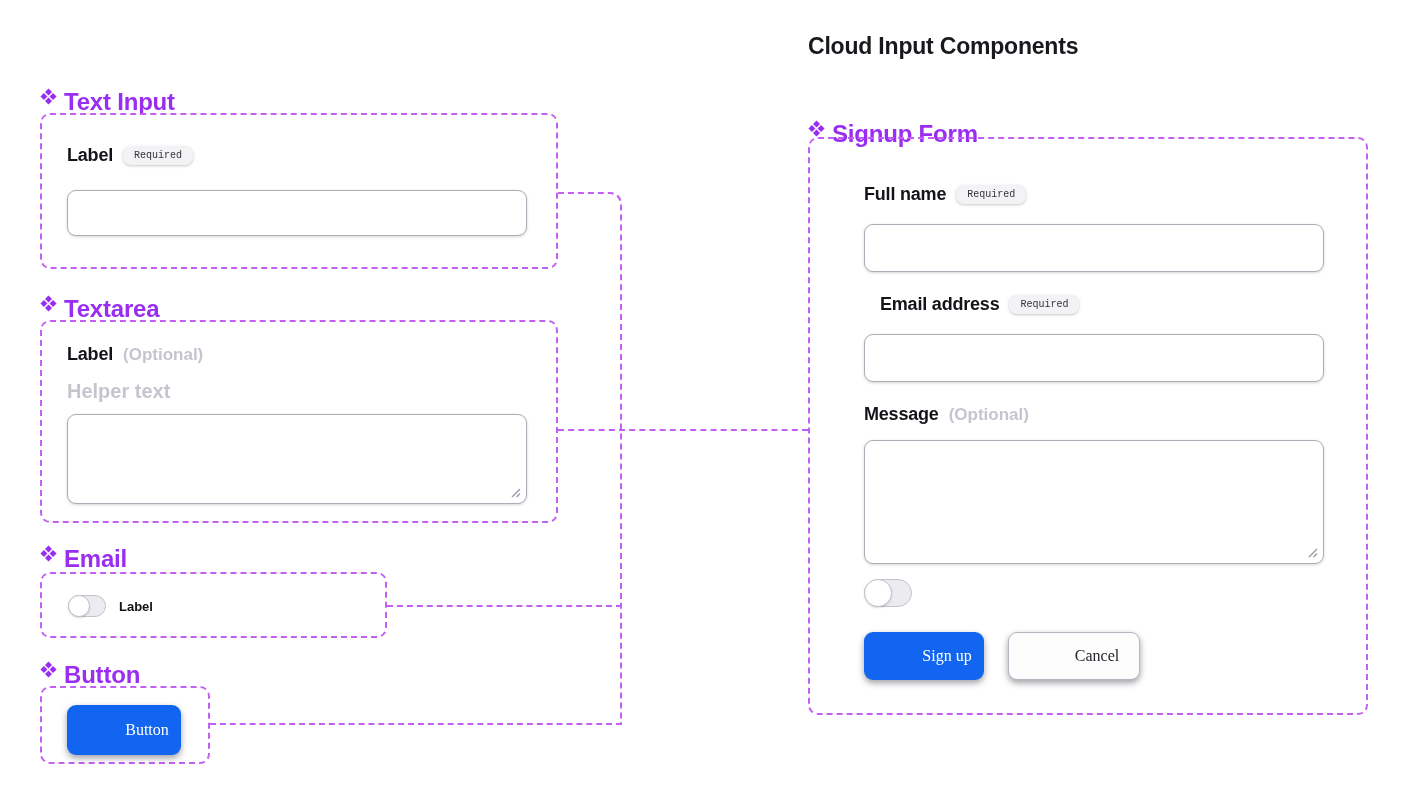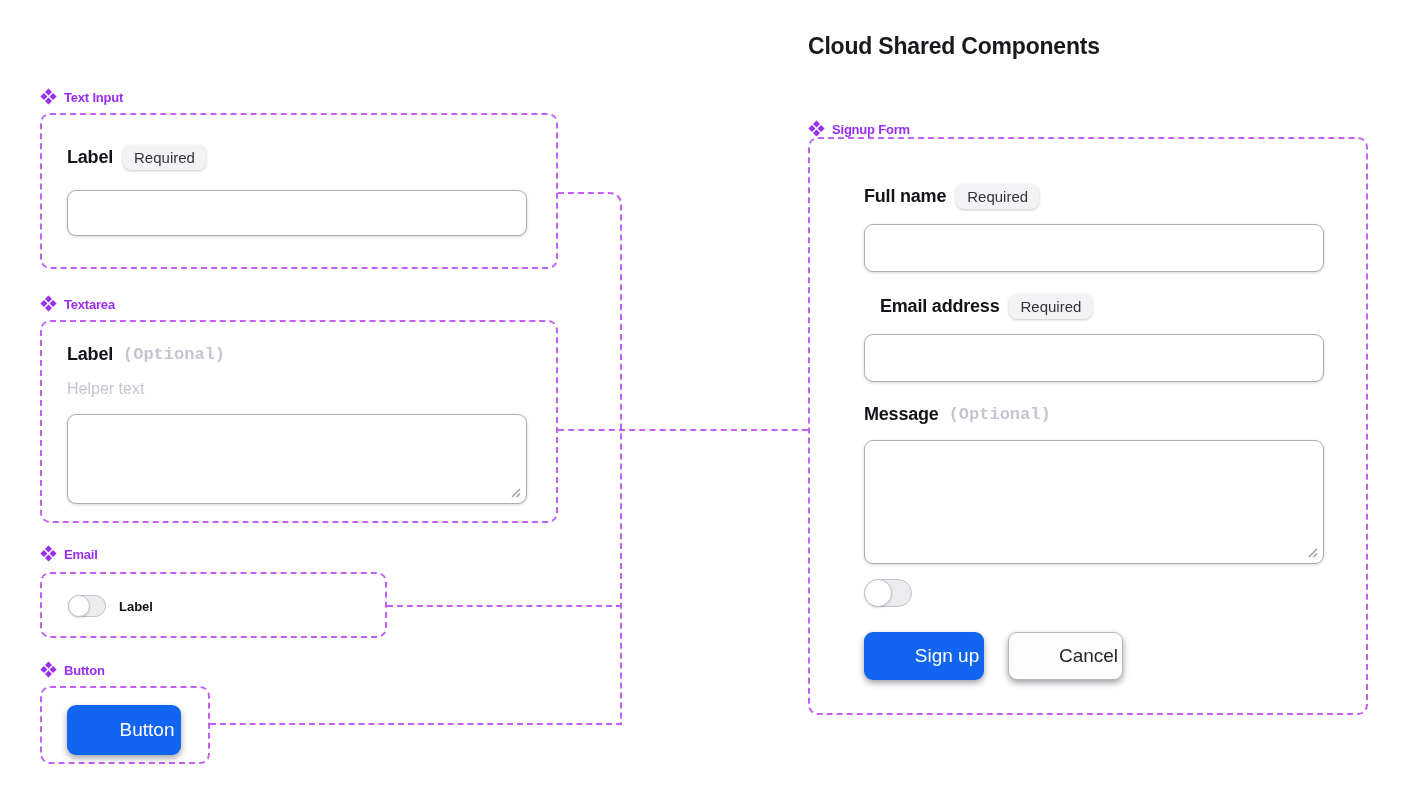--- a/index.html
+++ b/index.html
@@ -27,51 +27,52 @@
     overflow:hidden;
   }
   .h1{
     position:absolute;
     font-size:23px;font-weight:800;letter-spacing:-0.2px;
     white-space:nowrap;
   }
   .h1.blue{color:var(--heading-blue);}
   .h1.dark{color:var(--heading-dark);}
   .comp-label{
-    position:absolute;display:flex;align-items:flex-end;gap:7px;
+    position:absolute;display:flex;align-items:flex-start;gap:7px;
     color:var(--component-purple);
-    font-size:13px;font-weight:800;letter-spacing:-0.2px;
+    font-size:24px;font-weight:800;letter-spacing:-0.2px;
     white-space:nowrap;
   }
   .comp-icon{flex:0 0 auto;display:block;}
   .dashed-box{
     position:absolute;
     border:2px dashed var(--connector-purple);
     border-radius:10px;
   }
   .label-row{
     position:absolute;display:flex;align-items:center;gap:10px;
     white-space:nowrap;
   }
   .field-label{
     font-size:18px;font-weight:800;color:var(--field-label);letter-spacing:-0.2px;
   }
   .optional{
-    font-size:17px;font-weight:600;color:var(--muted-text);font-family:Liberation Mono, monospace;
+    font-size:17px;font-weight:600;color:var(--muted-text);
   }
   .helper{
-    position:absolute;font-size:16px;font-weight:400;color:var(--muted-text);
+    position:absolute;font-size:20px;font-weight:700;color:var(--muted-text);
     white-space:nowrap;
   }
   .badge{
     background:var(--badge-bg);
     color:var(--badge-text);
-    font-size:15px;font-weight:500;
+    font-size:10px;font-weight:500;
     padding:4px 11px;border-radius:8px;
     box-shadow:0 1px 3px rgba(0,0,0,.22);
+    font-family:Liberation Mono, monospace;
   }
   .text-input{
     position:absolute;background:#fff;
     border:1.5px solid var(--input-border);
     border-radius:9px;
     box-shadow:0 1px 3px rgba(20,20,30,.18);
     font:inherit;font-size:17px;padding:0 12px;color:#222;
     outline:none;
   }
   .text-area{
@@ -97,23 +98,23 @@
   .toggle.lg{width:48px;height:28px;}
   .toggle.lg .knob{width:28px;height:28px;}
   .toggle-row{
     position:absolute;display:flex;align-items:center;
     white-space:nowrap;
   }
   .toggle-label-sm{font-size:13px;font-weight:800;color:#121217;margin-left:13px;}
   .toggle-label-lg{font-size:19px;font-weight:800;color:#121217;margin-left:15px;letter-spacing:-0.2px;}
   .btn{
     position:absolute;display:flex;align-items:center;justify-content:center;
-    border-radius:9px;font-size:19px;font-weight:500;
+    border-radius:9px;font-size:16px;font-weight:500;
     box-shadow:0 3px 6px rgba(45,45,60,.45);
-    cursor:pointer;border:none;font-family:Liberation Sans, sans-serif;padding-left:46px;
+    cursor:pointer;border:none;font-family:Liberation Serif, serif;padding-left:46px;
   }
   .btn.blue{background:var(--button-blue);color:var(--button-text);}
   .btn.cancel{background:#FDFDFE;color:#25252B;border:1.5px solid #B6B6C0;}
   .btn-row{position:absolute;display:flex;gap:24px;}
   .btn-row .btn{position:static;}
   .conn{position:absolute;border-top:2px dashed var(--connector-purple);}
   .conn.trunk{
     border-right:2px dashed var(--connector-purple);
     border-top-right-radius:12px;
   }
@@ -121,21 +122,21 @@
 </head>
 <body>
 
 <div class="canvas">
 
   <div class="conn trunk" style="left:558px;top:192px;width:64px;height:533px"></div>
   <div class="conn" style="left:558px;top:429px;width:250px"></div>
   <div class="conn" style="left:387px;top:605px;width:235px"></div>
   <div class="conn" style="left:210px;top:723px;width:412px"></div>
 
-  <div class="h1 dark" style="left:808px;top:33px">Cloud Shared Components</div>
+  <div class="h1 dark" style="left:808px;top:33px">Cloud Input Components</div>
 
   <div class="comp-label" style="left:40px;top:88px">
     <svg class="comp-icon" width="17" height="17" viewBox="0 0 16 16" fill="currentColor">
       <path d="M8 .4 L11.3 3.7 L8 7 L4.7 3.7 Z"></path>
         <path d="M8 9 L11.3 12.3 L8 15.6 L4.7 12.3 Z"></path>
       <path d="M.4 8 L3.7 4.7 L7 8 L3.7 11.3 Z"></path>
         <path d="M9 8 L12.3 4.7 L15.6 8 L12.3 11.3 Z"></path>
     </svg>
     <span>Text Input</span>
   </div>
@@ -234,17 +235,17 @@
     </div>
 
     <div class="toggle-row" style="left:54px;top:440px">
       <div class="toggle lg">
         <div class="knob"></div>
       </div>
     </div>
 
     <div class="btn-row" style="left:54px;top:493px">
       <button class="btn blue" style="width:120px;height:48px">Sign up</button>
-      <button class="btn cancel" style="width:115px;height:48px">Cancel</button>
+      <button class="btn cancel" style="width:132px;height:48px">Cancel</button>
     </div>
   </div>
 
 </div>
 
 </body></html>

